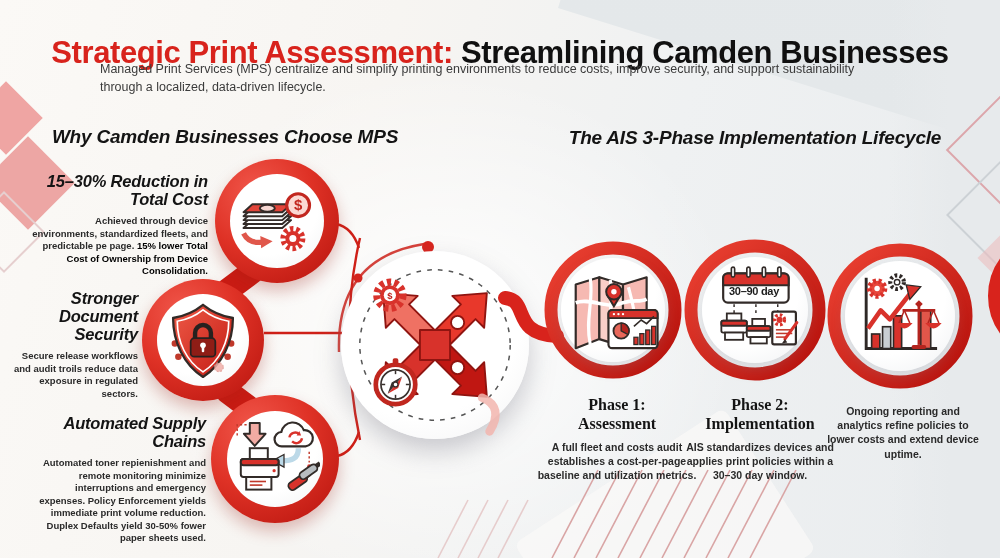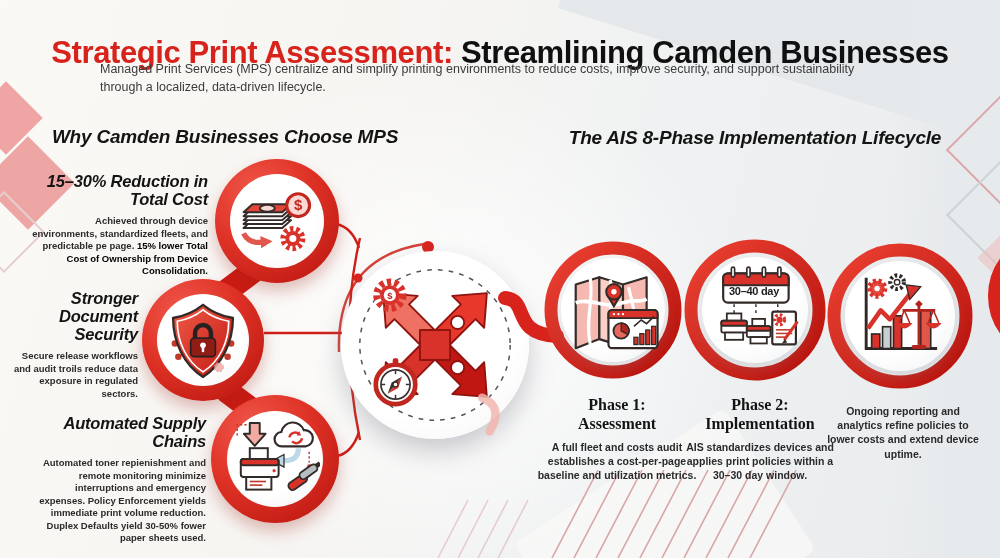--- a/index.html
+++ b/index.html
@@ -264,21 +264,21 @@
       <line x1="62" y1="46" x2="56" y2="60" stroke="#b3241e" stroke-width="1.6"></line>
       <line x1="62" y1="46" x2="68" y2="60" stroke="#b3241e" stroke-width="1.6"></line>
       <path d="M53 60 Q62 72 71 60 Z" fill="#d8322b"></path>
       <line x1="94" y1="46" x2="88" y2="60" stroke="#b3241e" stroke-width="1.6"></line>
       <line x1="94" y1="46" x2="100" y2="60" stroke="#b3241e" stroke-width="1.6"></line>
       <path d="M85 60 Q94 72 103 60 Z" fill="#d8322b"></path>
       <rect x="70" y="84" width="16" height="4.5" rx="2" fill="#b3241e"></rect>
     </g>
   </svg>
 
-  <div class="cal-label">30–40 day</div>
+  <div class="cal-label">30–90 day</div>
 
   <div class="ring" style="left:215px;top:159px;width:124px;height:124px;">
     <div class="inner"></div>
     <svg class="icon" style="inset:18px;" width="88" height="88" viewBox="0 0 100 100">
       <g stroke="#332b28" stroke-width="2.2" stroke-linejoin="round">
         <path d="M12 58 h44 l10 -9 h-44 z" fill="#fff"></path>
         <path d="M12 53.5 h44 l10 -9 h-44 z" fill="#fff"></path>
         <path d="M12 49 h44 l10 -9 h-44 z" fill="#fff"></path>
         <path d="M12 44.5 h44 l10 -9 h-44 z" fill="#fff"></path>
         <path d="M12 40 h44 l10 -9 h-44 z" fill="#e2453a"></path>
@@ -360,21 +360,21 @@
       </g>
     </svg>
   </div>
 
   <h1 class="title">
     <span class="red">Strategic Print Assessment:</span><span class="dark"> Streamlining Camden Businesses</span>
   </h1>
   <div class="subtitle">Managed Print Services (MPS) centralize and simplify printing environments to reduce costs, improve security, and support sustainability through a localized, data-driven lifecycle.</div>
 
   <div class="sec-head" style="left:40px;top:126px;width:370px;">Why Camden Businesses Choose MPS</div>
-  <div class="sec-head" style="left:565px;top:127px;width:380px;">The AIS 8-Phase Implementation Lifecycle</div>
+  <div class="sec-head" style="left:565px;top:127px;width:380px;">The AIS 3-Phase Implementation Lifecycle</div>
 
   <div class="benefit" style="left:32px;top:172px;width:176px;">
     <h3>15–30% Reduction in Total Cost</h3>
     <p><span>Achieved through device environments, standardized fleets, and predictable pe page. </span><b>15% lower Total Cost of Ownership from Device Consolidation.</b></p>
   </div>
   <div class="benefit" style="left:4px;top:289px;width:134px;">
     <h3>Stronger Document Security</h3>
     <p>Secure release workflows and audit troils reduce data exposure in regulated sectors.</p>
   </div>
   <div class="benefit" style="left:28px;top:414px;width:178px;">

